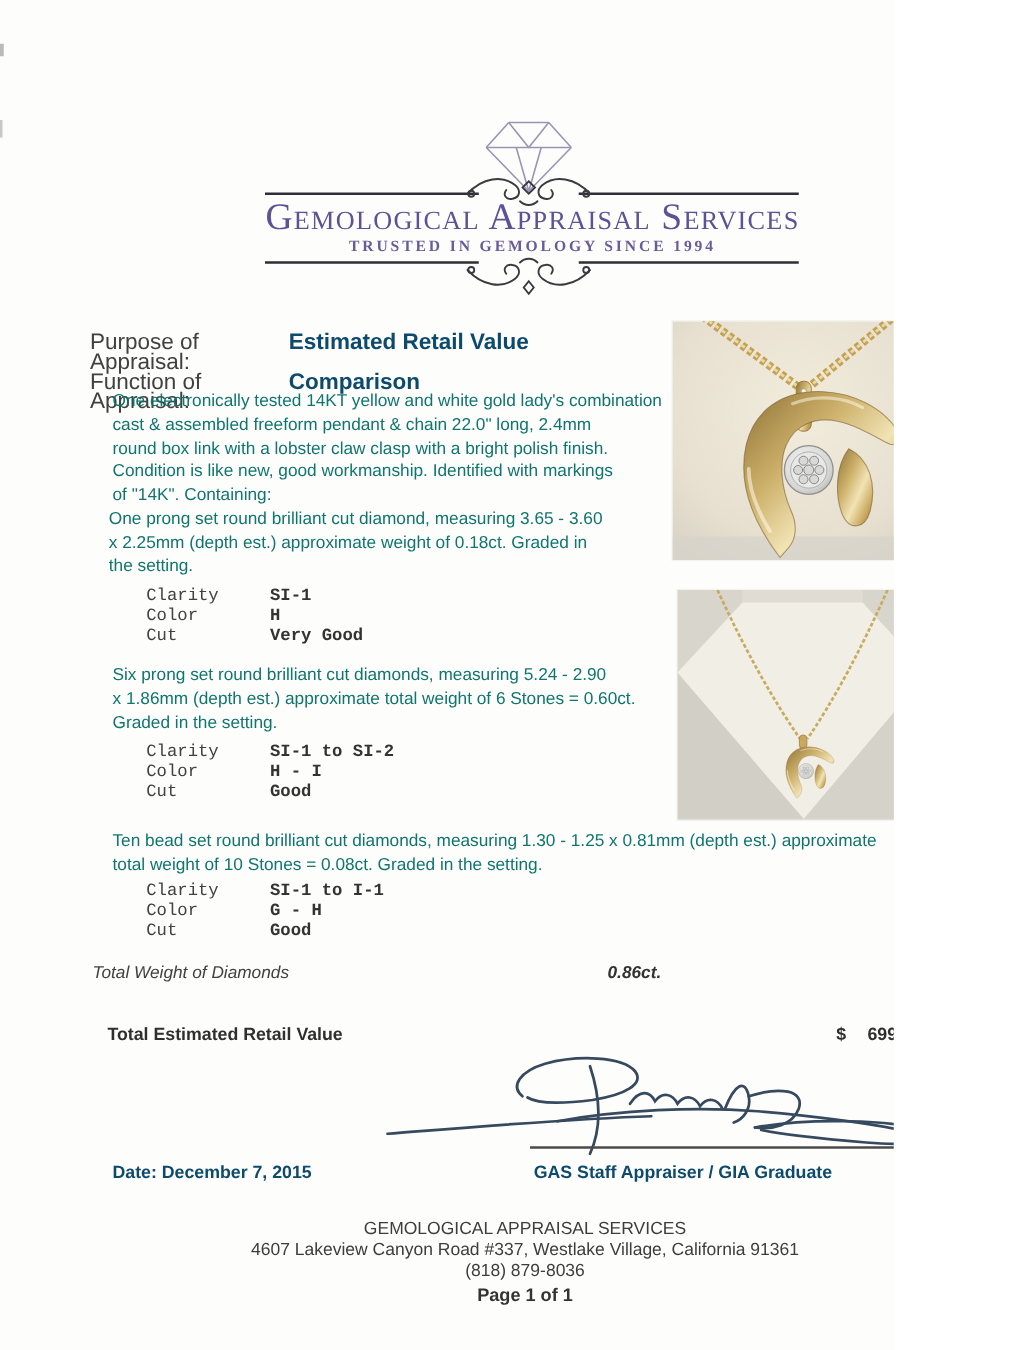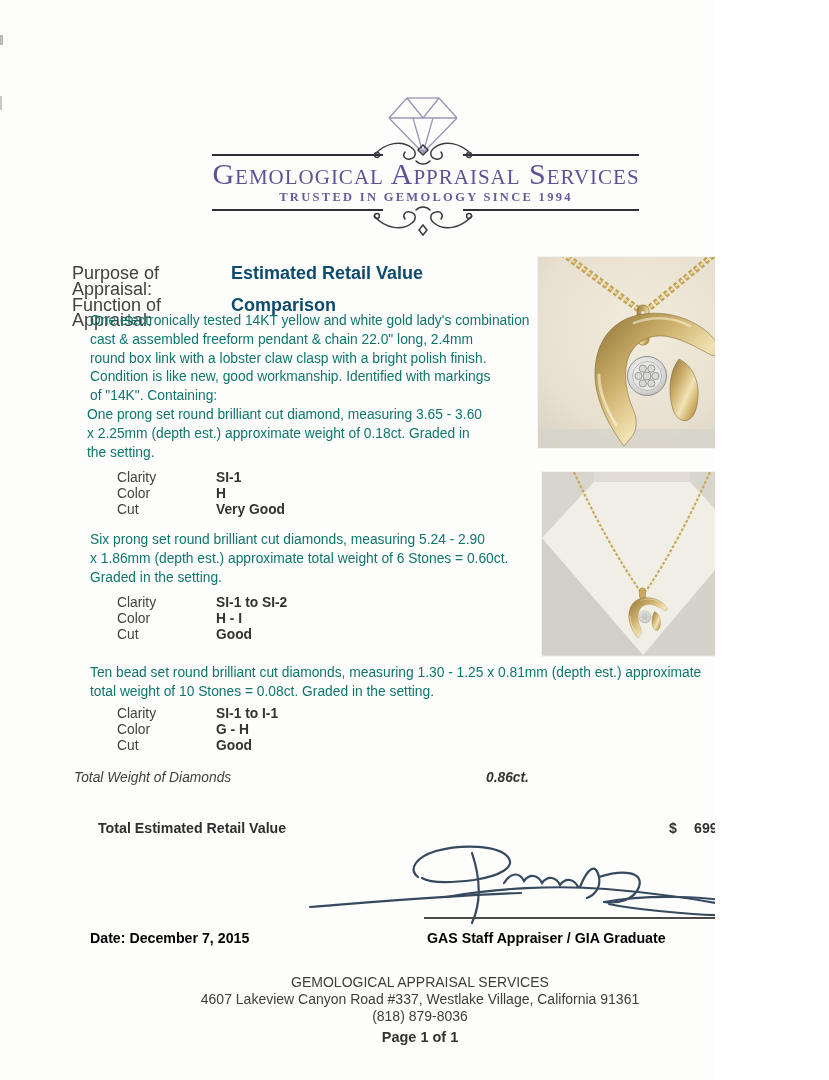--- a/index.html
+++ b/index.html
@@ -16,32 +16,32 @@
     font-family:"Liberation Serif",serif;font-size:12.5px;letter-spacing:2.3px;
     color:#685c99;font-weight:600;}
 
   
   .meta{left:72px;top:266px;width:470px;font-size:18px;line-height:15.8px;}
   .meta-row{display:flex;}
   .meta-row .lbl{width:159px;flex:none;}
   .meta-row .val{font-weight:bold;color:#0c4a6e;}
   .para{font-size:13.8px;line-height:18.8px;white-space:pre-line;color:#0f766e;}
   .spec{left:117px;font-size:13.8px;line-height:15.8px;}
-  .spec-row{display:flex;}
+  .spec-row{display:flex;font-family:Liberation Mono, monospace;}
   .spec-row .lbl{width:99px;flex:none;}
   .spec-row .val{font-weight:bold;color:#333;}
   .totals{left:74px;top:769px;width:560px;font-size:13.8px;line-height:18.2px;font-style:italic;}
   .tot-row{display:flex;}
   .tot-row .lbl{width:412px;flex:none;}
   .tot-row .val{font-weight:bold;color:#333;}
   .grand{font-weight:bold;color:#2f2f2f;font-size:14.2px;}
 
   
   .sig-line{left:424px;top:917px;width:317px;height:2px;background:#4b4b4b;}
-  .sig-caption{font-weight:bold;font-size:14.2px;color:#000000;}
+  .sig-caption{font-weight:bold;font-size:14.2px;color:#0c4a6e;}
   .footer-line{position:absolute;left:0;width:840px;text-align:center;
     font-size:14px;color:#3d3d3d;}
   .footer-page{font-weight:bold;font-size:14.5px;color:#333;}
 
   
   .photo{position:absolute;box-shadow:0 0 0 1px rgba(0,0,0,0.04);}
   svg{display:block;}
 </style>
 </head>
 <body>
@@ -160,21 +160,21 @@
         <span class="val">Good</span>
       </div>
   </div>
 
   <div class="abs totals">
     <div class="tot-row">
         <span class="lbl">Total Weight of Diamonds</span>
         <span class="val">0.86ct.</span>
       </div>
   </div>
-  <div class="abs grand" style="left:98px;top:820px;">Total Estimated Retail Value</div>
+  <div class="abs grand" style="left:86px;top:820px;">Total Estimated Retail Value</div>
   <div class="abs grand" style="left:669px;top:820px;">$</div>
   <div class="abs grand" style="left:694px;top:820px;">6990.00</div>
 
   <div class="photo" style="left:538px;top:257px;">
     <svg width="204" height="191" viewBox="0 0 204 191">
       <defs>
         <radialGradient id="bg1" cx="50%" cy="38%" r="75%">
           <stop offset="0" stop-color="#f2ecdc"></stop>
           <stop offset="0.7" stop-color="#e7e0d0"></stop>
           <stop offset="1" stop-color="#d9d3c6"></stop>

